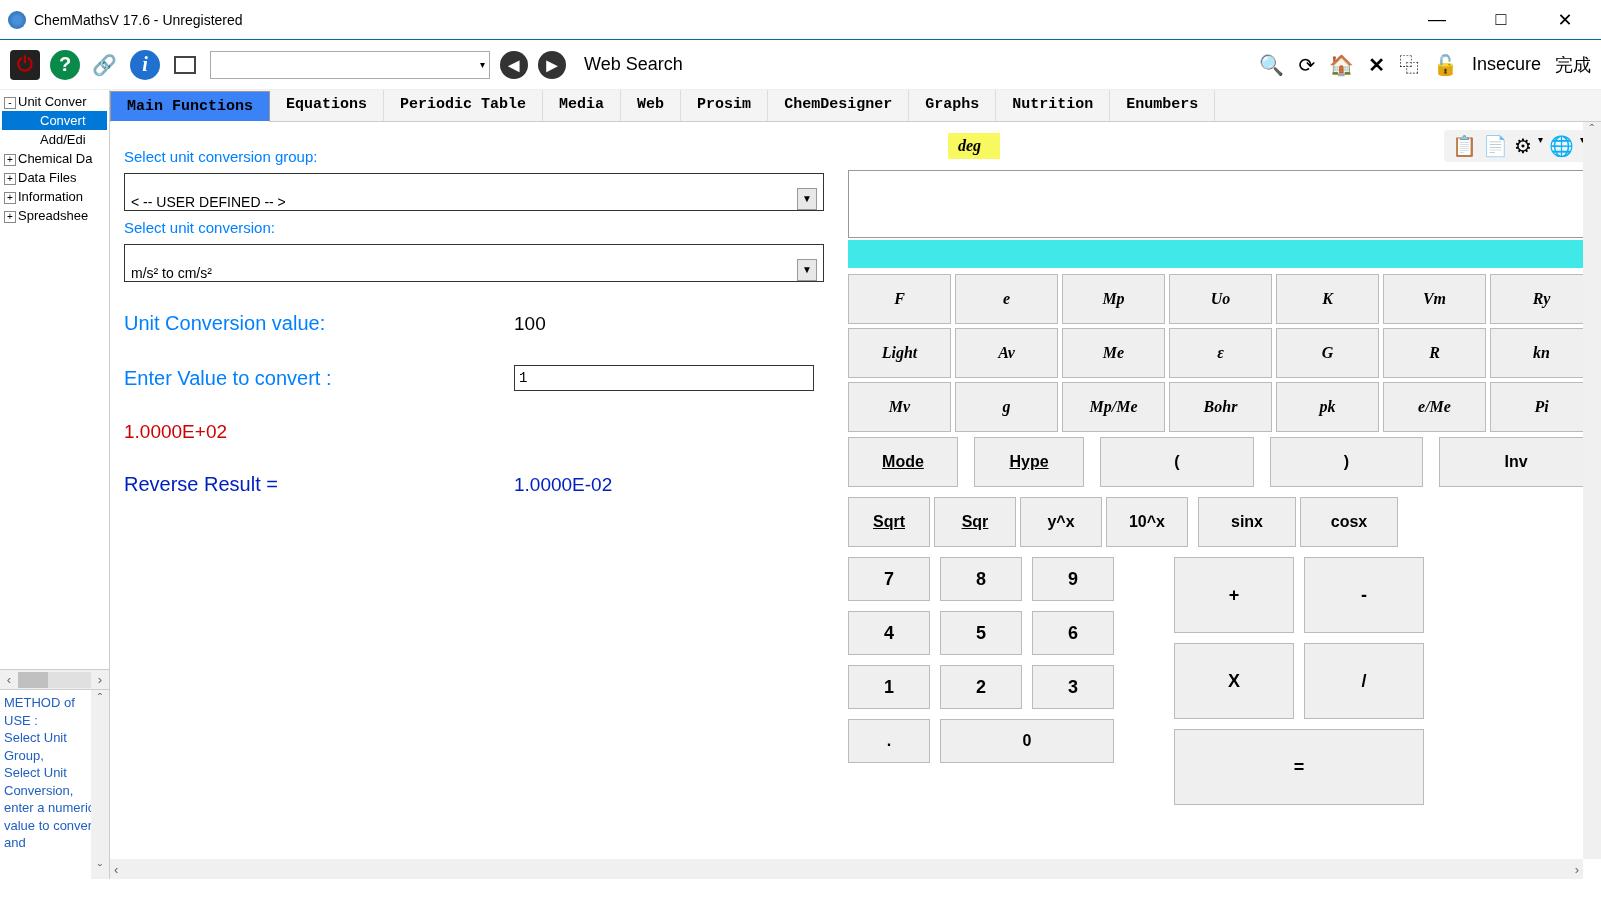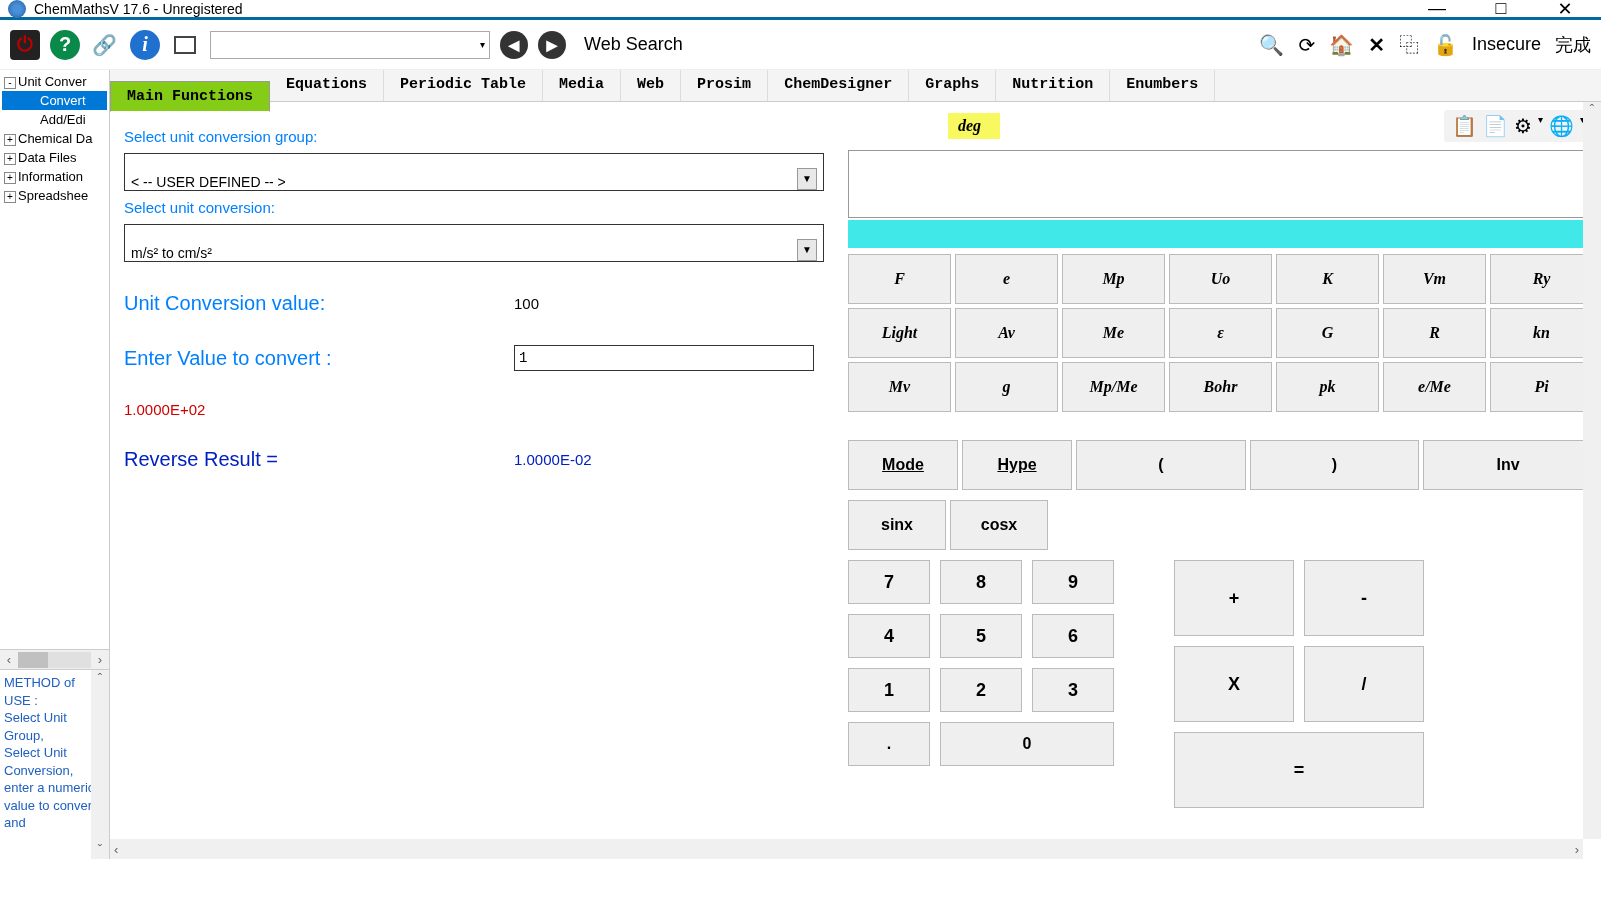--- a/index.html
+++ b/index.html
@@ -1,72 +1,72 @@
 <!DOCTYPE html>
 <html><head>
 <meta charset="utf-8">
 <style>
 *{box-sizing:border-box;margin:0;padding:0;font-family:Arial,sans-serif}
 body{background:#fff;font-size:13px;overflow:hidden;width:1601px;height:907px}
-.titlebar{height:20px;display:flex;align-items:center;padding:0 8px;border-bottom:3px solid #0369a1;background:#fff}
+.titlebar{height:40px;display:flex;align-items:center;padding:0 8px;border-bottom:1px solid #0369a1;background:#fff}
 .titlebar-icon{width:18px;height:18px;border-radius:50%;background:radial-gradient(circle,#4a90d9 30%,#2060a0);margin-right:8px}
 .titlebar-text{flex:1;font-size:14px}
 .win-controls{display:flex;gap:24px;font-size:18px;padding-right:8px}
 .win-btn{width:40px;height:30px;display:flex;align-items:center;justify-content:center;cursor:pointer}
 .toolbar{height:50px;display:flex;align-items:center;padding:0 10px;gap:10px;border-bottom:1px solid #eee}
 .tb-icon{width:30px;height:30px;display:flex;align-items:center;justify-content:center;font-size:20px;cursor:pointer}
 .power-icon{background:#222;color:#b00;border-radius:4px;font-weight:bold}
 .help-icon{background:#0a8a4a;color:#fff;border-radius:50%;font-weight:bold}
 .info-icon{background:#2070d0;color:#fff;border-radius:50%;font-style:italic;font-family:serif;font-weight:bold}
 .link-icon{color:#888}
 .screen-icon{border:2px solid #444;width:22px;height:18px}
 .dropdown{width:280px;height:28px;border:1px solid #aaa;background:#fff;display:flex;align-items:center;justify-content:flex-end;padding-right:4px}
 .nav-btn{width:28px;height:28px;border-radius:50%;background:#333;color:#fff;display:flex;align-items:center;justify-content:center;font-weight:bold;font-size:14px}
 .web-search{font-size:18px;margin-left:8px}
 .toolbar-right{margin-left:auto;display:flex;align-items:center;gap:14px;font-size:20px}
 .tabs{display:flex;border-bottom:1px solid #ccc;background:#f4f4f4;height:32px}
 .tab{padding:6px 16px;font-family:'Courier New',monospace;font-size:15px;font-weight:bold;cursor:pointer;border-right:1px solid #ddd;white-space:nowrap}
-.tab.active{background:#84cc16;border:1px solid #999;border-bottom:1px solid #fff;position:relative;top:11px}
+.tab.active{background:#3b82f6;border:1px solid #999;border-bottom:1px solid #fff;position:relative;top:1px}
 .main-area{display:flex;height:calc(100% - 118px)}
 .sidebar{width:110px;border-right:1px solid #ccc;display:flex;flex-direction:column}
 .tree{flex:1;overflow:hidden;font-size:13px;padding:2px}
 .tree-item{padding:2px 0;white-space:nowrap;overflow:hidden;cursor:pointer}
 .tree-item.selected{background:#0078d7;color:#ffffff}
 .tree-exp{display:inline-block;width:12px;height:12px;border:1px solid #888;text-align:center;line-height:10px;font-size:10px;margin-right:2px}
 .tree-scroll{height:20px;border-top:1px solid #ccc;display:flex;align-items:center;background:#f0f0f0}
 .tree-scroll-btn{width:18px;text-align:center;color:#666;cursor:pointer}
 .tree-scroll-track{flex:1;height:16px;background:#e0e0e0;position:relative}
 .tree-scroll-thumb{position:absolute;left:0;width:30px;height:16px;background:#c0c0c0}
 .help-panel{height:190px;border-top:1px solid #ccc;padding:4px;font-size:13px;color:#2060c0;overflow:hidden;position:relative;line-height:1.35}
 .help-panel .vscroll{position:absolute;right:0;top:0;bottom:0;width:18px;background:#f0f0f0;display:flex;flex-direction:column;align-items:center;justify-content:space-between;color:#666}
 .content{flex:1;display:flex;overflow:hidden;position:relative}
 .conv-panel{flex:0 0 730px;padding:18px 14px;font-family:'Courier New',monospace}
 .conv-title{font-size:15px;font-weight:bold;margin-bottom:18px}
 .conv-label{color:#0080ff;font-size:15px;margin:8px 0}
 .conv-select{width:700px;height:38px;border:1px solid #333;display:flex;align-items:flex-end;padding:0 6px;font-family:'Courier New',monospace;font-size:14px;margin-bottom:6px}
 .conv-select-arrow{margin-left:auto;width:20px;height:22px;background:#e8e8e8;border:1px solid #999;text-align:center;line-height:20px;font-size:10px}
 .conv-row{display:flex;align-items:center;margin-top:30px}
 .conv-row-label{width:390px;font-size:20px}
-.conv-value{font-size:15px}
+.conv-value{font-size:19px}
 .conv-input{width:300px;height:26px;border:1px solid #333;padding:0 4px;font-family:'Courier New',monospace;font-size:14px}
 .red{color:#d00000}
 .blue{color:#0080ff}
 .darkblue{color:#0020c0}
 .calc-panel{flex:1;padding:8px;position:relative}
 .calc-header{display:flex;align-items:center;margin-bottom:8px;padding-left:100px}
 .deg-badge{background:#f8f860;padding:4px 10px;font-weight:bold;font-style:italic;font-family:serif;font-size:16px;width:52px;text-align:left}
 .calc-tools{margin-left:auto;display:flex;gap:6px;font-size:20px;background:#f2f2f2;padding:4px 8px;border-radius:3px}
 .calc-display{height:68px;border:1px solid #999;margin-bottom:2px;background:#fff}
 .calc-strip{height:28px;background:#40e8e8;margin-bottom:6px}
 .calc-grid{display:grid;gap:4px}
 .calc-btn{background:#efefef;border:1px solid #bbb;display:flex;align-items:center;justify-content:center;font-weight:bold;font-style:italic;font-family:Georgia,serif;font-size:16px;cursor:pointer;height:50px}
 .calc-btn.plain{font-style:normal;font-family:Arial}
 .calc-btn.u{text-decoration:underline}
 .const-grid{grid-template-columns:repeat(7,1fr)}
-.func-row{display:grid;grid-template-columns:110px 110px 1fr 1fr 1fr;gap:4px;margin-top:28px}
+.func-row{display:grid;grid-template-columns:110px 110px 1fr 1fr 1fr;gap:16px;margin-top:5px}
 .trig-side{display:grid;grid-template-columns:1fr 1fr;gap:4px}
 .num-area{display:flex;gap:20px;margin-top:10px}
 .num-grid{display:grid;grid-template-columns:repeat(3,82px);gap:10px}
 .num-grid .calc-btn{height:44px;font-style:normal;font-family:Arial;font-size:18px}
 .op-grid{display:grid;grid-template-columns:120px 120px;gap:10px;margin-left:40px}
 .op-grid .calc-btn{height:76px;font-style:normal;font-family:Arial;font-size:18px}
 .content-scroll-v{position:absolute;right:0;top:0;bottom:20px;width:18px;background:#f0f0f0;display:flex;flex-direction:column;align-items:center;color:#666}
 .content-scroll-h{position:absolute;left:0;right:18px;bottom:0;height:20px;background:#f0f0f0;display:flex;align-items:center;color:#666}
 </style>
 </head>
@@ -216,20 +216,26 @@
             <div class="calc-btn">Pi</div>
           </div>
         <div class="func-row">
           <div class="calc-btn plain u">Mode</div>
           <div class="calc-btn plain u">Hype</div>
           <div class="calc-btn plain">(</div>
           <div class="calc-btn plain">)</div>
           <div class="calc-btn plain">Inv</div>
         </div>
         <div style="display:flex;gap:10px;margin-top:10px">
+          <div style="flex:0 0 340px;display:grid;grid-template-columns:repeat(4,1fr);gap:4px">
+            <div class="calc-btn plain u">Sqrt</div>
+            <div class="calc-btn plain u">Sqr</div>
+            <div class="calc-btn plain">y^x</div>
+            <div class="calc-btn plain">10^x</div>
+          </div>
           <div class="trig-side" style="flex:0 0 200px">
             <div class="calc-btn plain">sinx</div>
             <div class="calc-btn plain">cosx</div>
           </div>
         </div>
         <div class="num-area">
           <div>
             <div class="num-grid" id="num-grid">
                 <div class="calc-btn plain" style="height: 44px;">7</div>
                 <div class="calc-btn plain" style="height: 44px;">8</div>

